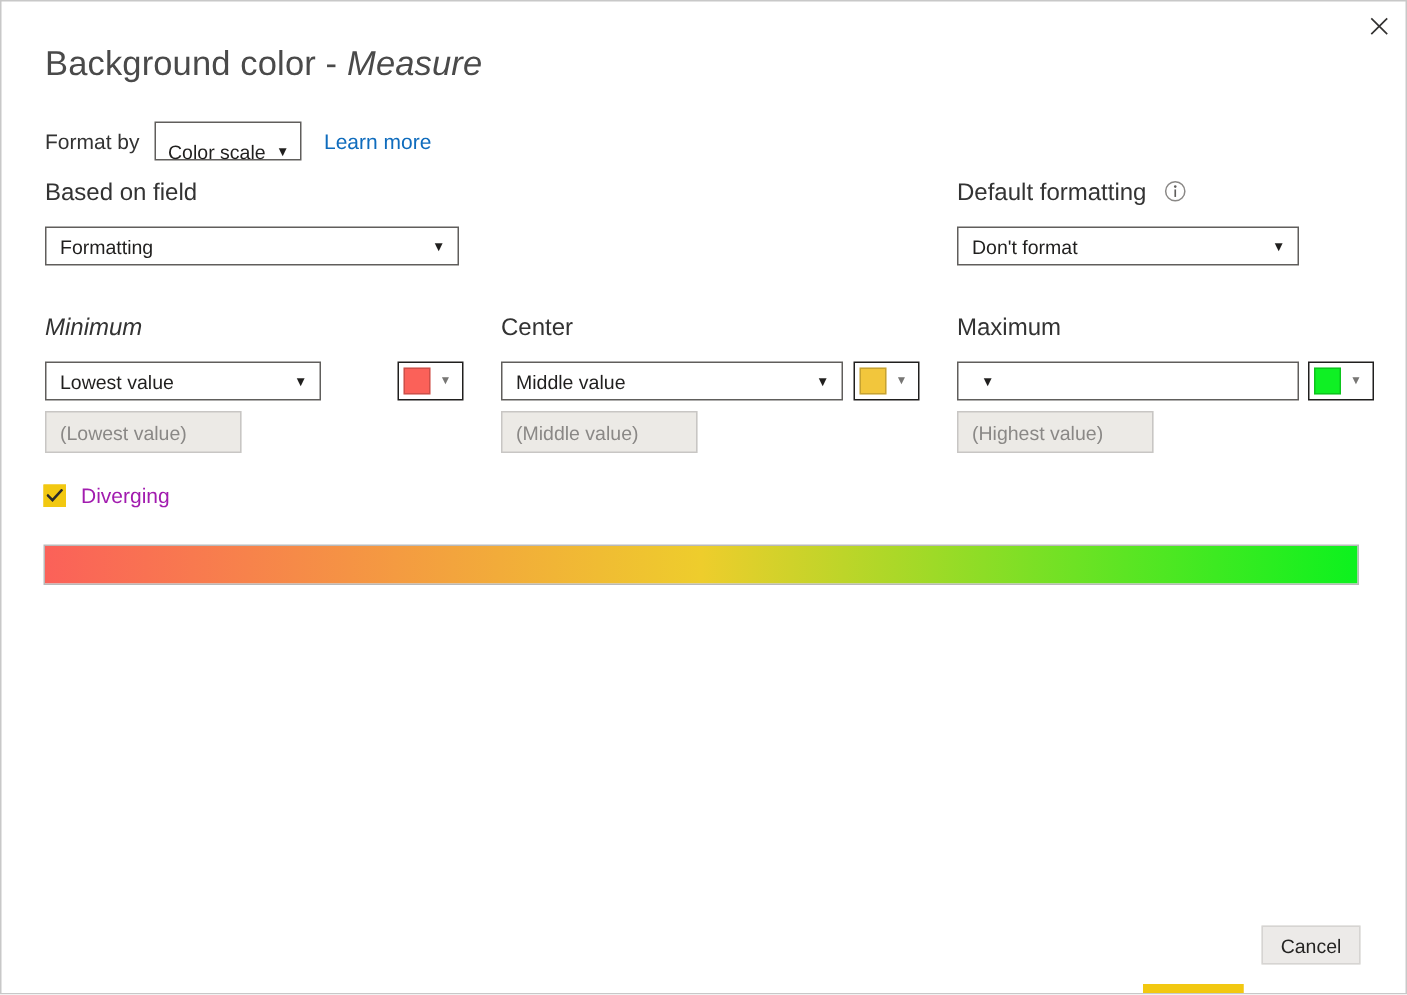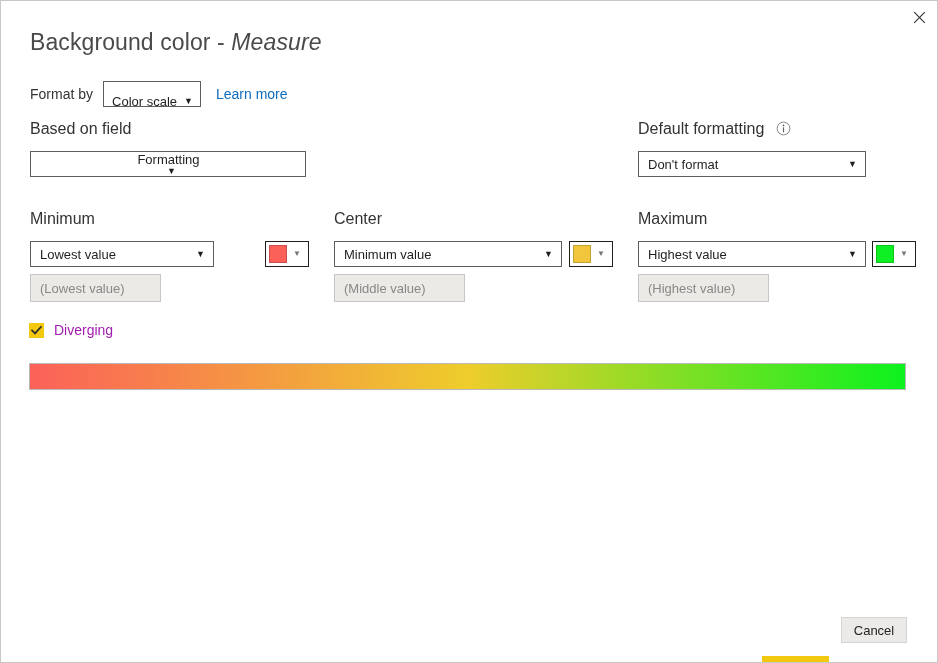--- a/index.html
+++ b/index.html
@@ -259,75 +259,74 @@
     <div class="mini-select">
       <span>Color scale</span>
       <span class="caret">▼</span>
     </div>
     <a class="learn-more" href="#">Learn more</a>
   </div>
 
   <div class="section-head" style="top:119px; left:29px;">
     <span>Based on field</span>
   </div>
-  <div class="select" style="top:150px; left:29px; width:276px;flex-direction:column;">
+  <div class="select" style="top:150px; left:29px; width:276px;">
     <span class="sel-text">Formatting</span>
     <span class="caret">▼</span>
   </div>
 
   <div class="section-head" style="top:119px; left:637px;">
     <span>Default formatting</span>
     <span class="info-icon">
       <svg width="15" height="15" viewBox="0 0 15 15">
         <circle cx="7.5" cy="7.5" r="6.4" fill="none" stroke="#8a8886" stroke-width="1"></circle>
         <circle cx="7.5" cy="4.4" r="0.85" fill="#605e5c"></circle>
         <rect x="6.95" y="6.3" width="1.1" height="5" fill="#605e5c"></rect>
       </svg>
     </span>
   </div>
   <div class="select" style="top:150px; left:637px; width:228px;">
     <span class="sel-text">Don't format</span>
     <span class="caret">▼</span>
   </div>
 
-  <div class="section-head" style="top:209px; left:29px;">
+  <div class="section-head" style="top:209px; left:29px;font-style:italic;">
     <span>Minimum</span>
   </div>
   <div class="select" style="top:240px; left:29px; width:184px;">
     <span class="sel-text">Lowest value</span>
     <span class="caret">▼</span>
   </div>
   <div class="color-picker" style="top:240px; left:264px;">
     <span class="swatch" id="sw-min" style="background: rgb(251, 97, 89);"></span>
     <span class="pcaret">▼</span>
   </div>
   <div class="disabled-input" style="top:273px; left:29px; width:131px;">
     <span>(Lowest value)</span>
   </div>
 
   <div class="section-head" style="top:209px; left:333px;">
     <span>Center</span>
   </div>
   <div class="select" style="top:240px; left:333px; width:228px;">
-    <span class="sel-text">Minimum value</span>
+    <span class="sel-text">Middle value</span>
     <span class="caret">▼</span>
   </div>
   <div class="color-picker" style="top:240px; left:568px;">
     <span class="swatch" id="sw-mid" style="background: rgb(242, 198, 60);"></span>
     <span class="pcaret">▼</span>
   </div>
   <div class="disabled-input" style="top:273px; left:333px; width:131px;">
     <span>(Middle value)</span>
   </div>
 
   <div class="section-head" style="top:209px; left:637px;">
     <span>Maximum</span>
   </div>
   <div class="select" style="top:240px; left:637px; width:228px;">
-    <span class="sel-text">Highest value</span>
     <span class="caret">▼</span>
   </div>
   <div class="color-picker" style="top:240px; left:871px;">
     <span class="swatch" id="sw-max" style="background: rgb(15, 240, 36);"></span>
     <span class="pcaret">▼</span>
   </div>
   <div class="disabled-input" style="top:273px; left:637px; width:131px;">
     <span>(Highest value)</span>
   </div>
 

